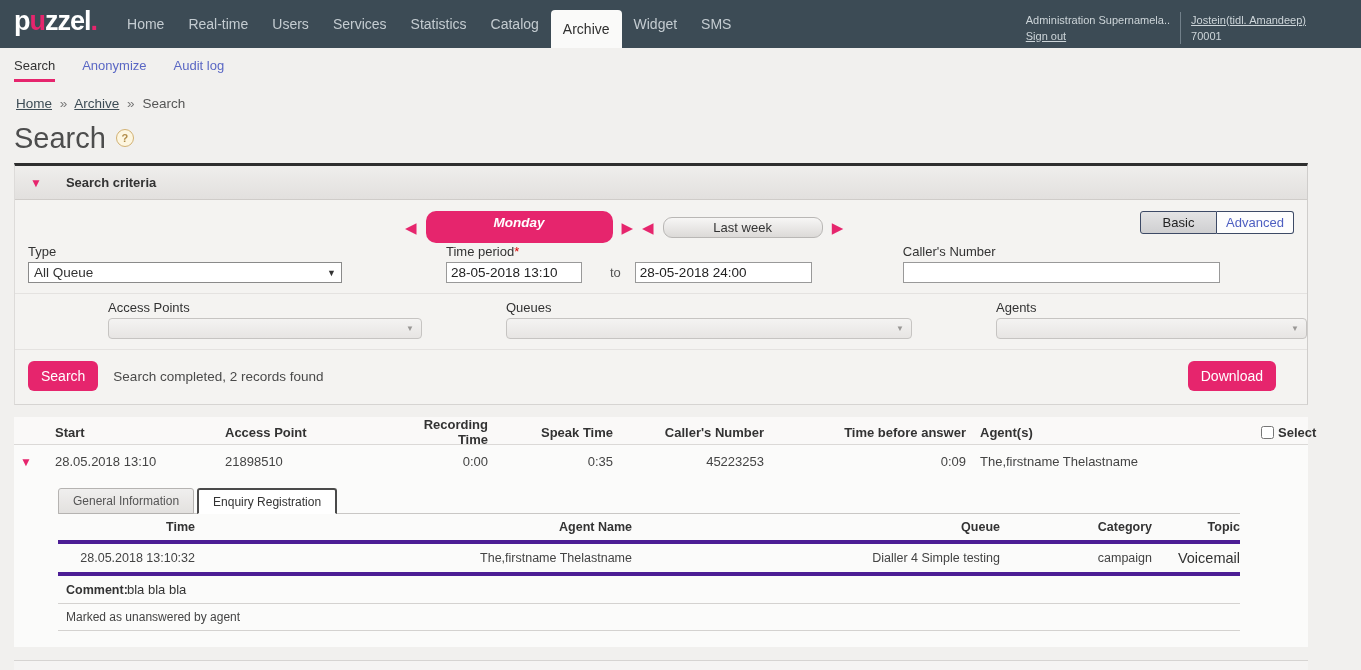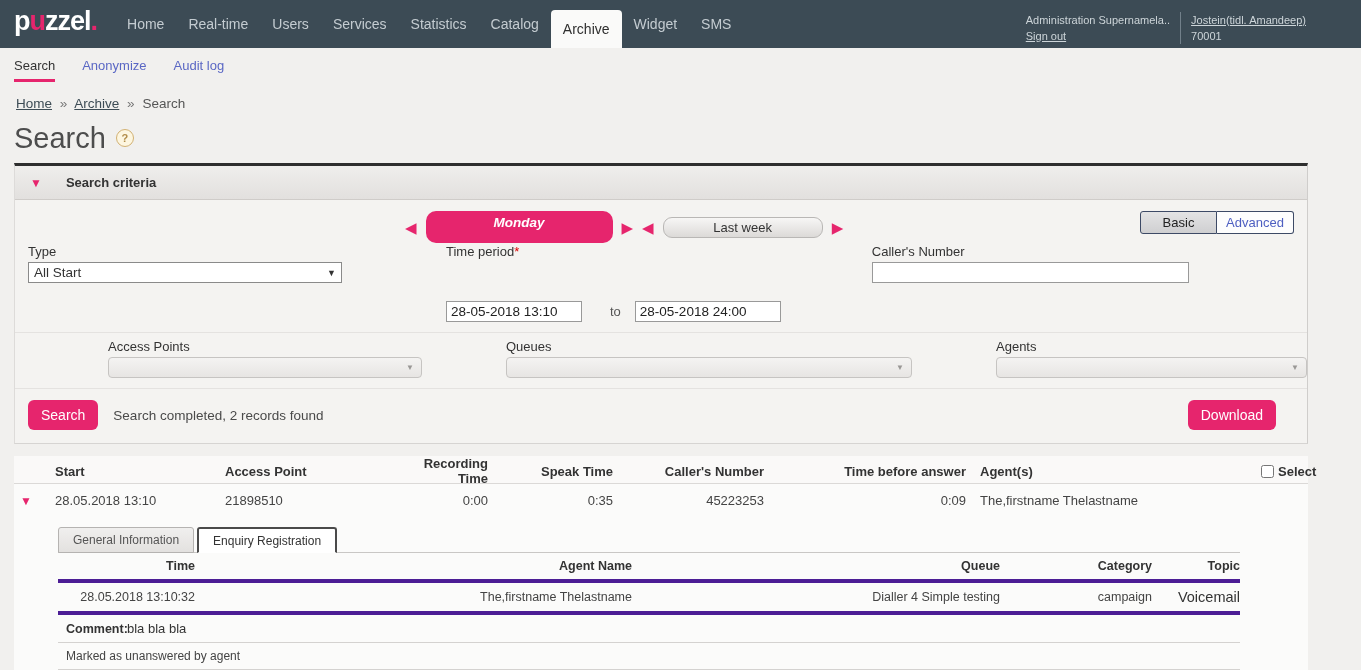--- a/index.html
+++ b/index.html
@@ -179,30 +179,30 @@
       <div class="mode-toggle">
         <span class="mode-btn basic">Basic</span>
         <span class="mode-btn advanced">Advanced</span>
       </div>
     </div>
 
     <div class="fields-row">
       <div class="fgroup">
         <span class="flabel">Type</span>
         <div class="fake-select">
-          <span>All Start</span>
+          <span>All Queue</span>
           <span class="sel-arrow">▼</span>
         </div>
       </div>
-      <div class="fgroup" style="margin-left:104px;gap:39px;">
+      <div class="fgroup" style="margin-left:104px;">
         <span class="flabel"><span>Time period</span><span class="req">*</span></span>
         <div class="timewrap">
           <input class="tinput" style="width: 136px;" value="28-05-2018 13:10">
           <span class="to-word">to</span>
-          <input class="tinput" style="width: 146px;" value="28-05-2018 24:00">
+          <input class="tinput" style="width: 177px;" value="28-05-2018 24:00">
         </div>
       </div>
       <div class="fgroup" style="margin-left:91px;">
         <span class="flabel">Caller's Number</span>
         <input class="tinput" style="width: 317px;">
       </div>
     </div>
 
     <div class="fields-row" style="padding-top:6px;justify-content:flex-end;">
       <div class="fgroup">

